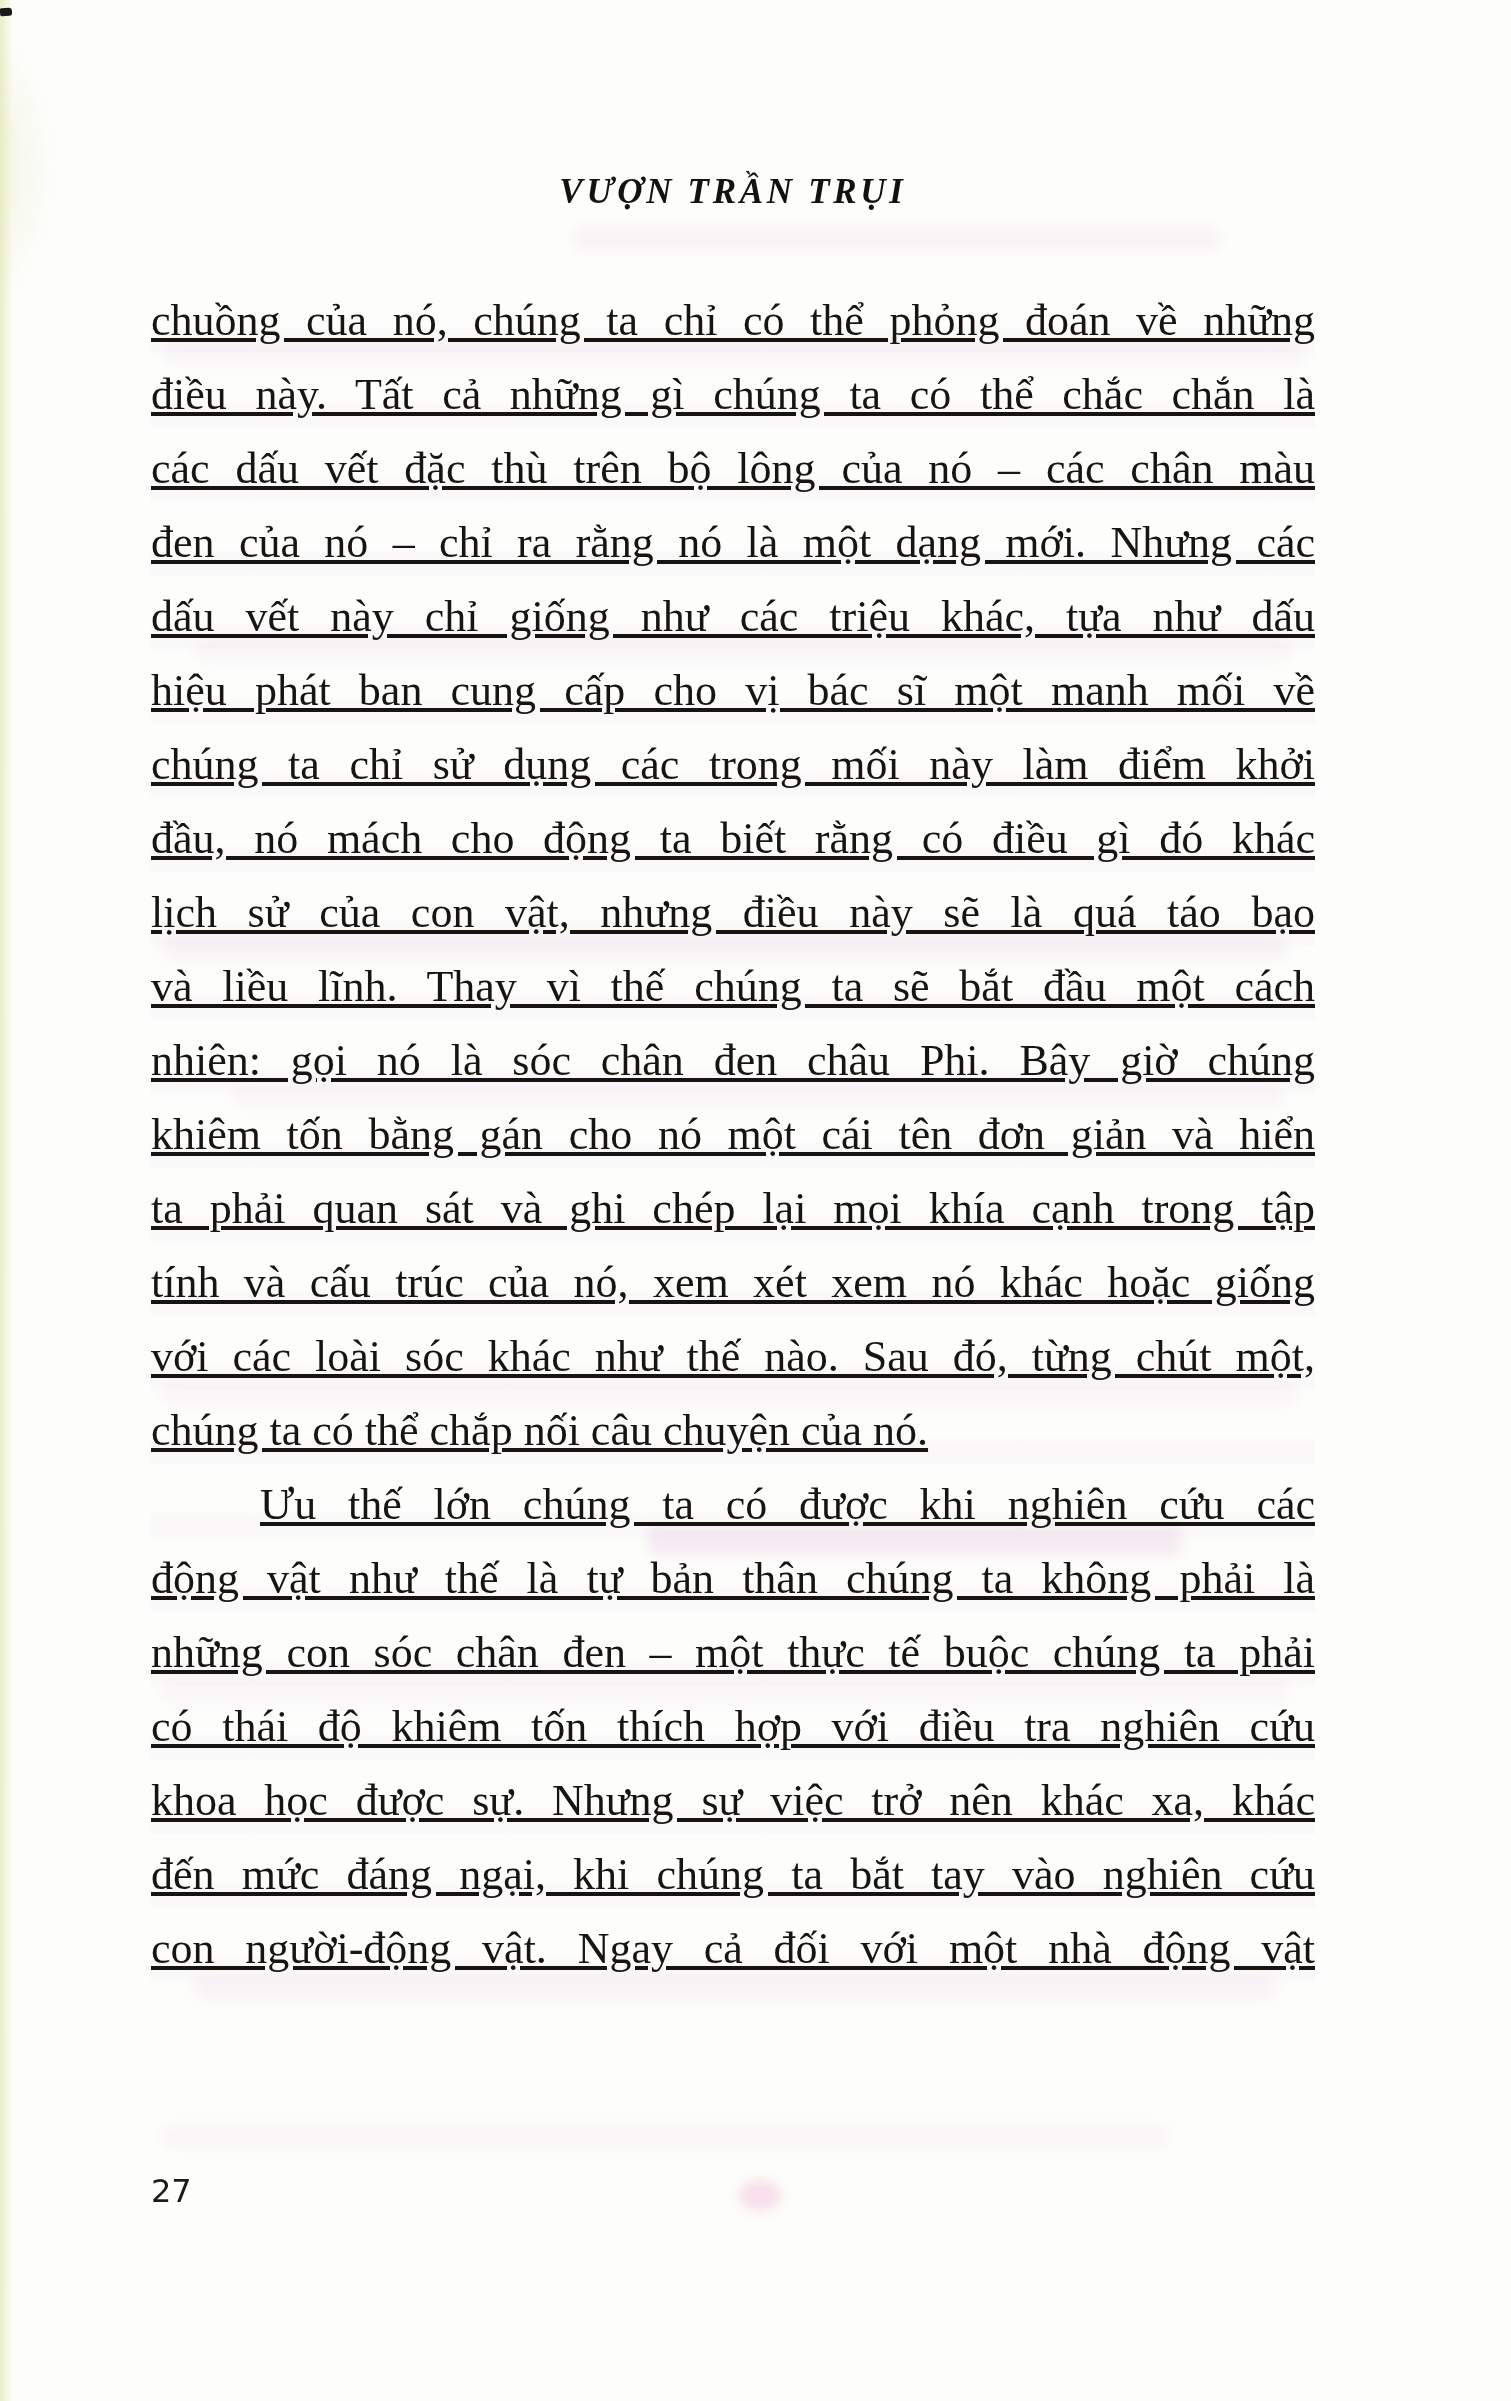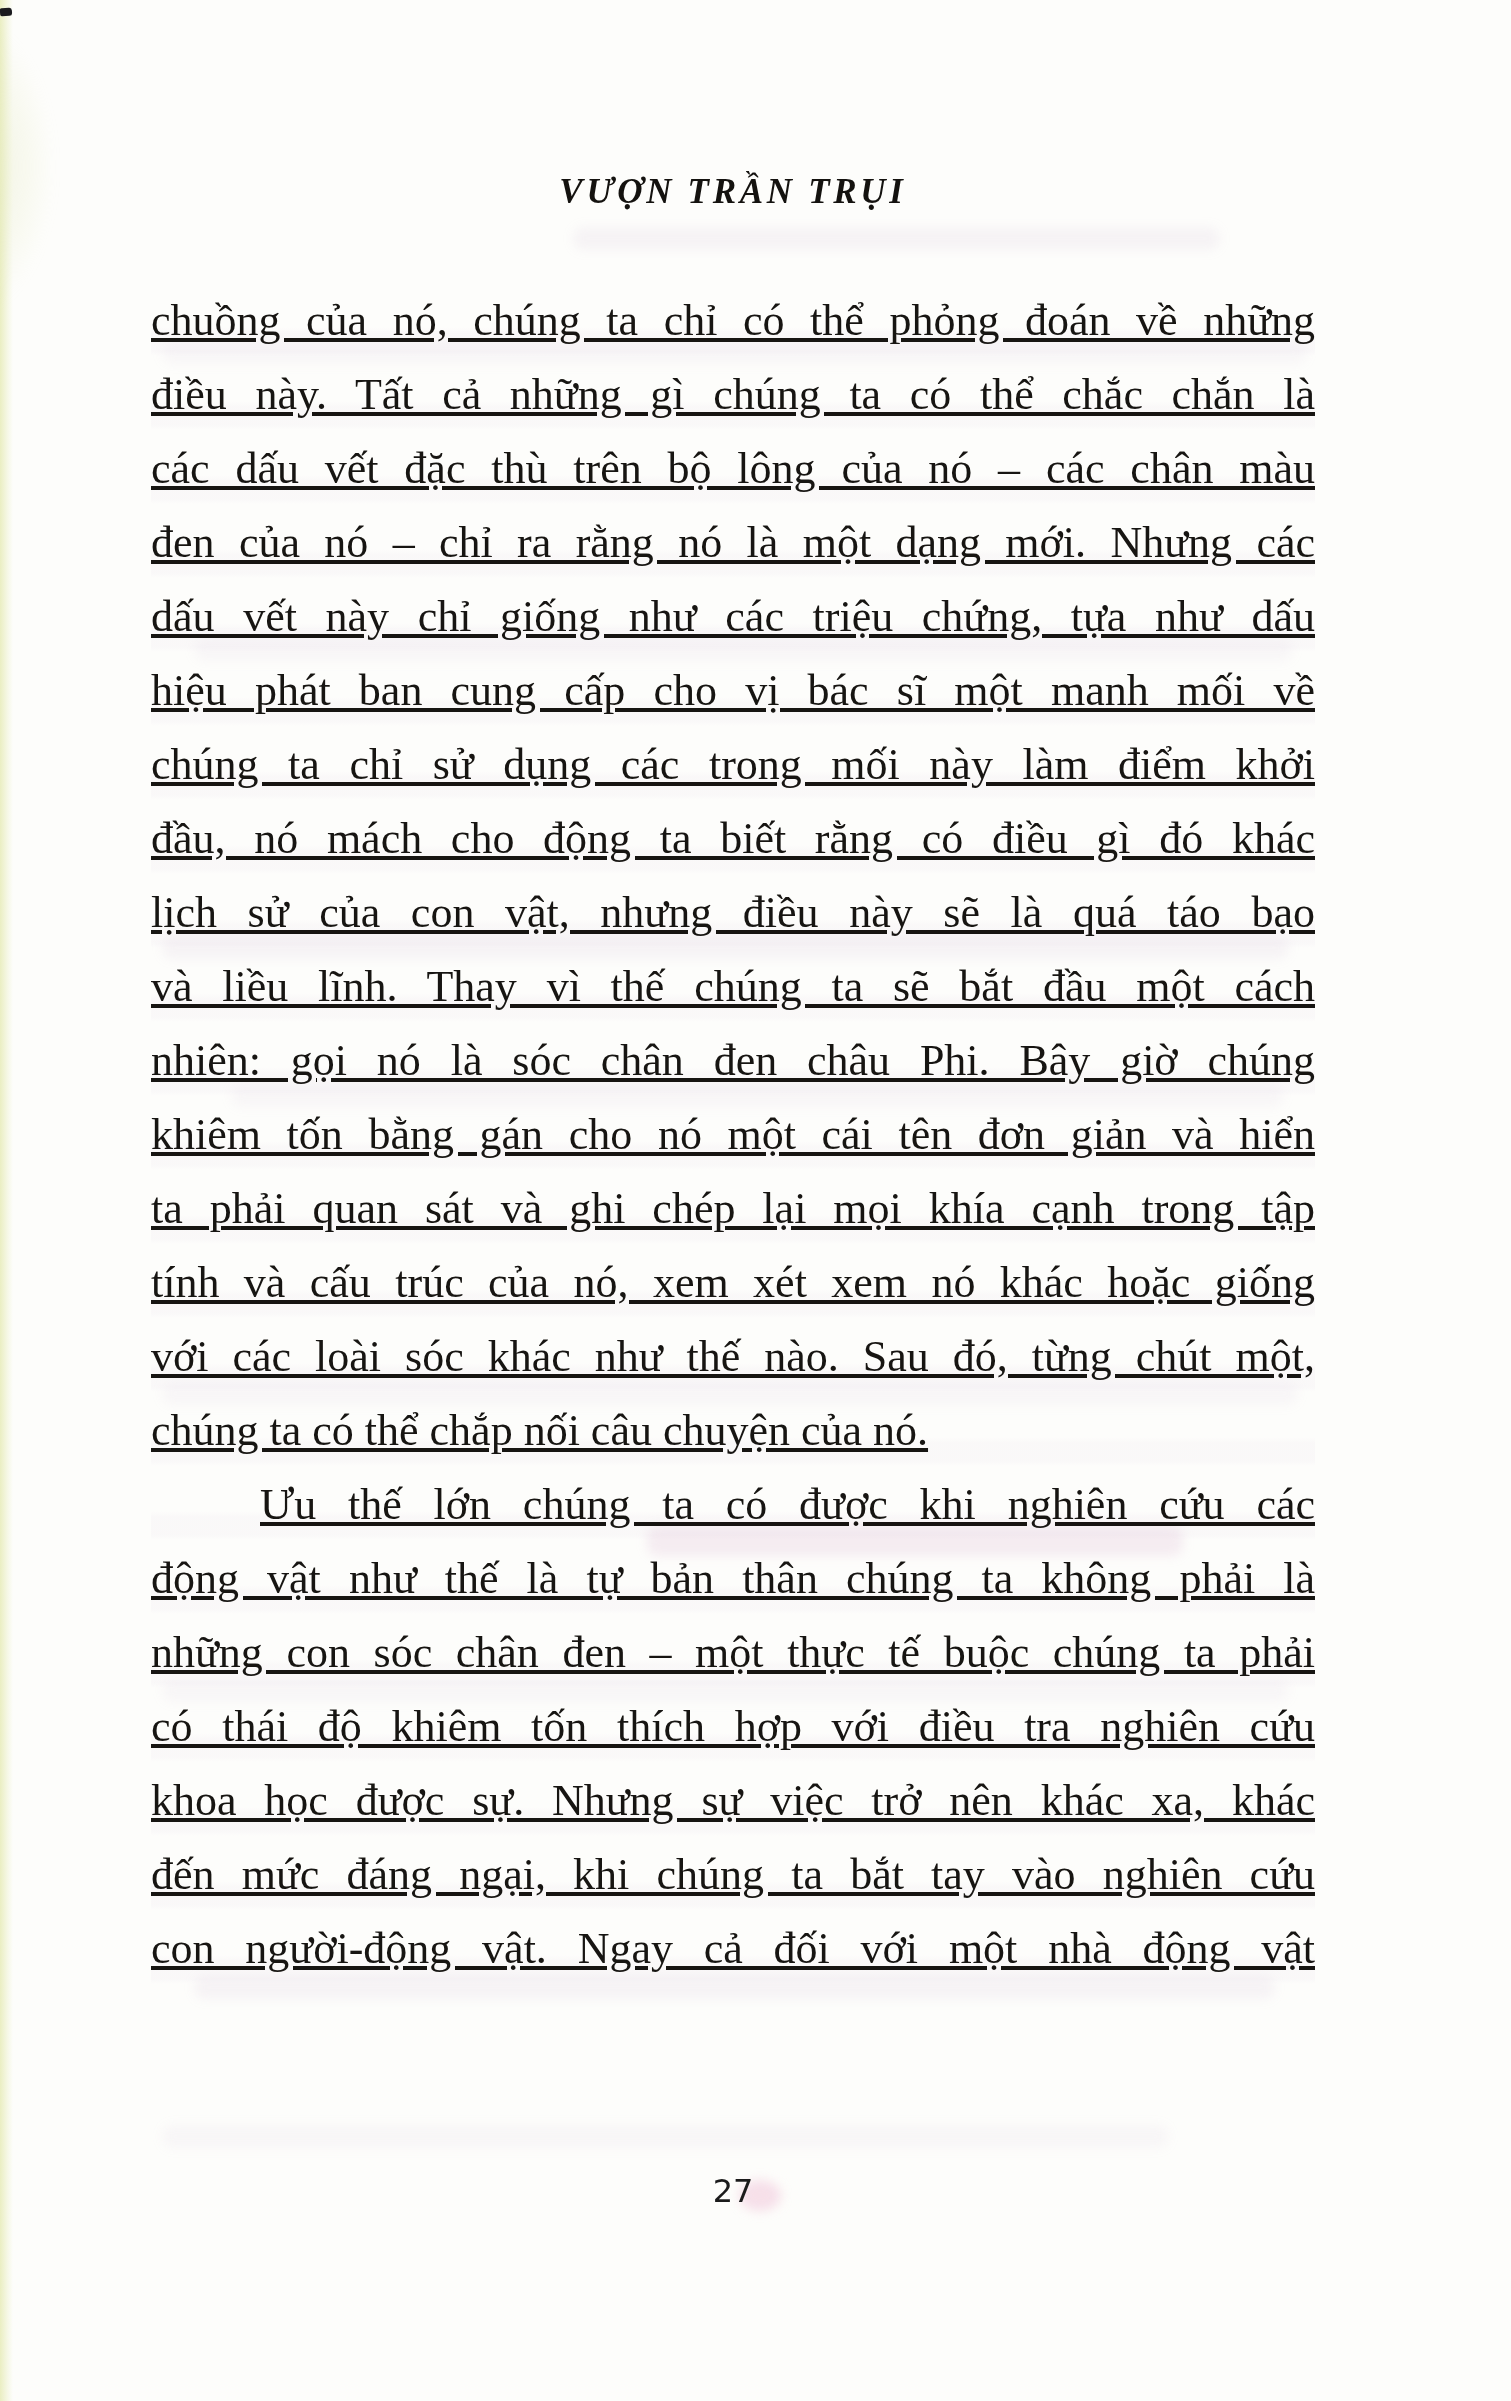--- a/index.html
+++ b/index.html
@@ -66,21 +66,20 @@
     text-align-last: justify;
     white-space: normal;
     overflow: hidden;
   }
   .line.para-last { text-align-last: left; }
   .line.indent { padding-left: 109px; }
   .page-number {
     position: absolute;
     left: 151px; top: 2172px;
     width: 1164px;
-    text-align: center;
     font-family: "DejaVu Sans", "Liberation Sans", sans-serif;
     font-size: 32px;
     font-weight: 500;
     color: #1b1b1b;
   }
   
   .ghost {
     position: absolute;
     height: 23px;
     background: rgba(190,160,200,0.10);
@@ -121,21 +120,21 @@
   <div class="ghost g10"></div>
   <div class="ghost g11"></div>
 
   <div class="running-head">VƯỢN TRẦN TRỤI</div>
 
   <div class="body-text">
     <div class="line">chuồng của nó, chúng ta chỉ có thể phỏng đoán về những</div>
     <div class="line">điều này. Tất cả những gì chúng ta có thể chắc chắn là</div>
     <div class="line">các dấu vết đặc thù trên bộ lông của nó – các chân màu</div>
     <div class="line">đen của nó – chỉ ra rằng nó là một dạng mới. Nhưng các</div>
-    <div class="line">dấu vết này chỉ giống như các triệu chứng, tựa như dấu</div>
+    <div class="line">dấu vết này chỉ giống như các triệu khác, tựa như dấu</div>
     <div class="line">hiệu phát ban cung cấp cho vị bác sĩ một manh mối về</div>
     <div class="line">chúng ta chỉ sử dụng các trong mối này làm điểm khởi</div>
     <div class="line">đầu, nó mách cho động ta biết rằng có điều gì đó khác</div>
     <div class="line">lịch sử của con vật, nhưng điều này sẽ là quá táo bạo</div>
     <div class="line">và liều lĩnh. Thay vì thế chúng ta sẽ bắt đầu một cách</div>
     <div class="line">nhiên: gọi nó là sóc chân đen châu Phi. Bây giờ chúng</div>
     <div class="line">khiêm tốn bằng gán cho nó một cái tên đơn giản và hiển</div>
     <div class="line">ta phải quan sát và ghi chép lại mọi khía cạnh trong tập</div>
     <div class="line">tính và cấu trúc của nó, xem xét xem nó khác hoặc giống</div>
     <div class="line">với các loài sóc khác như thế nào. Sau đó, từng chút một,</div>

